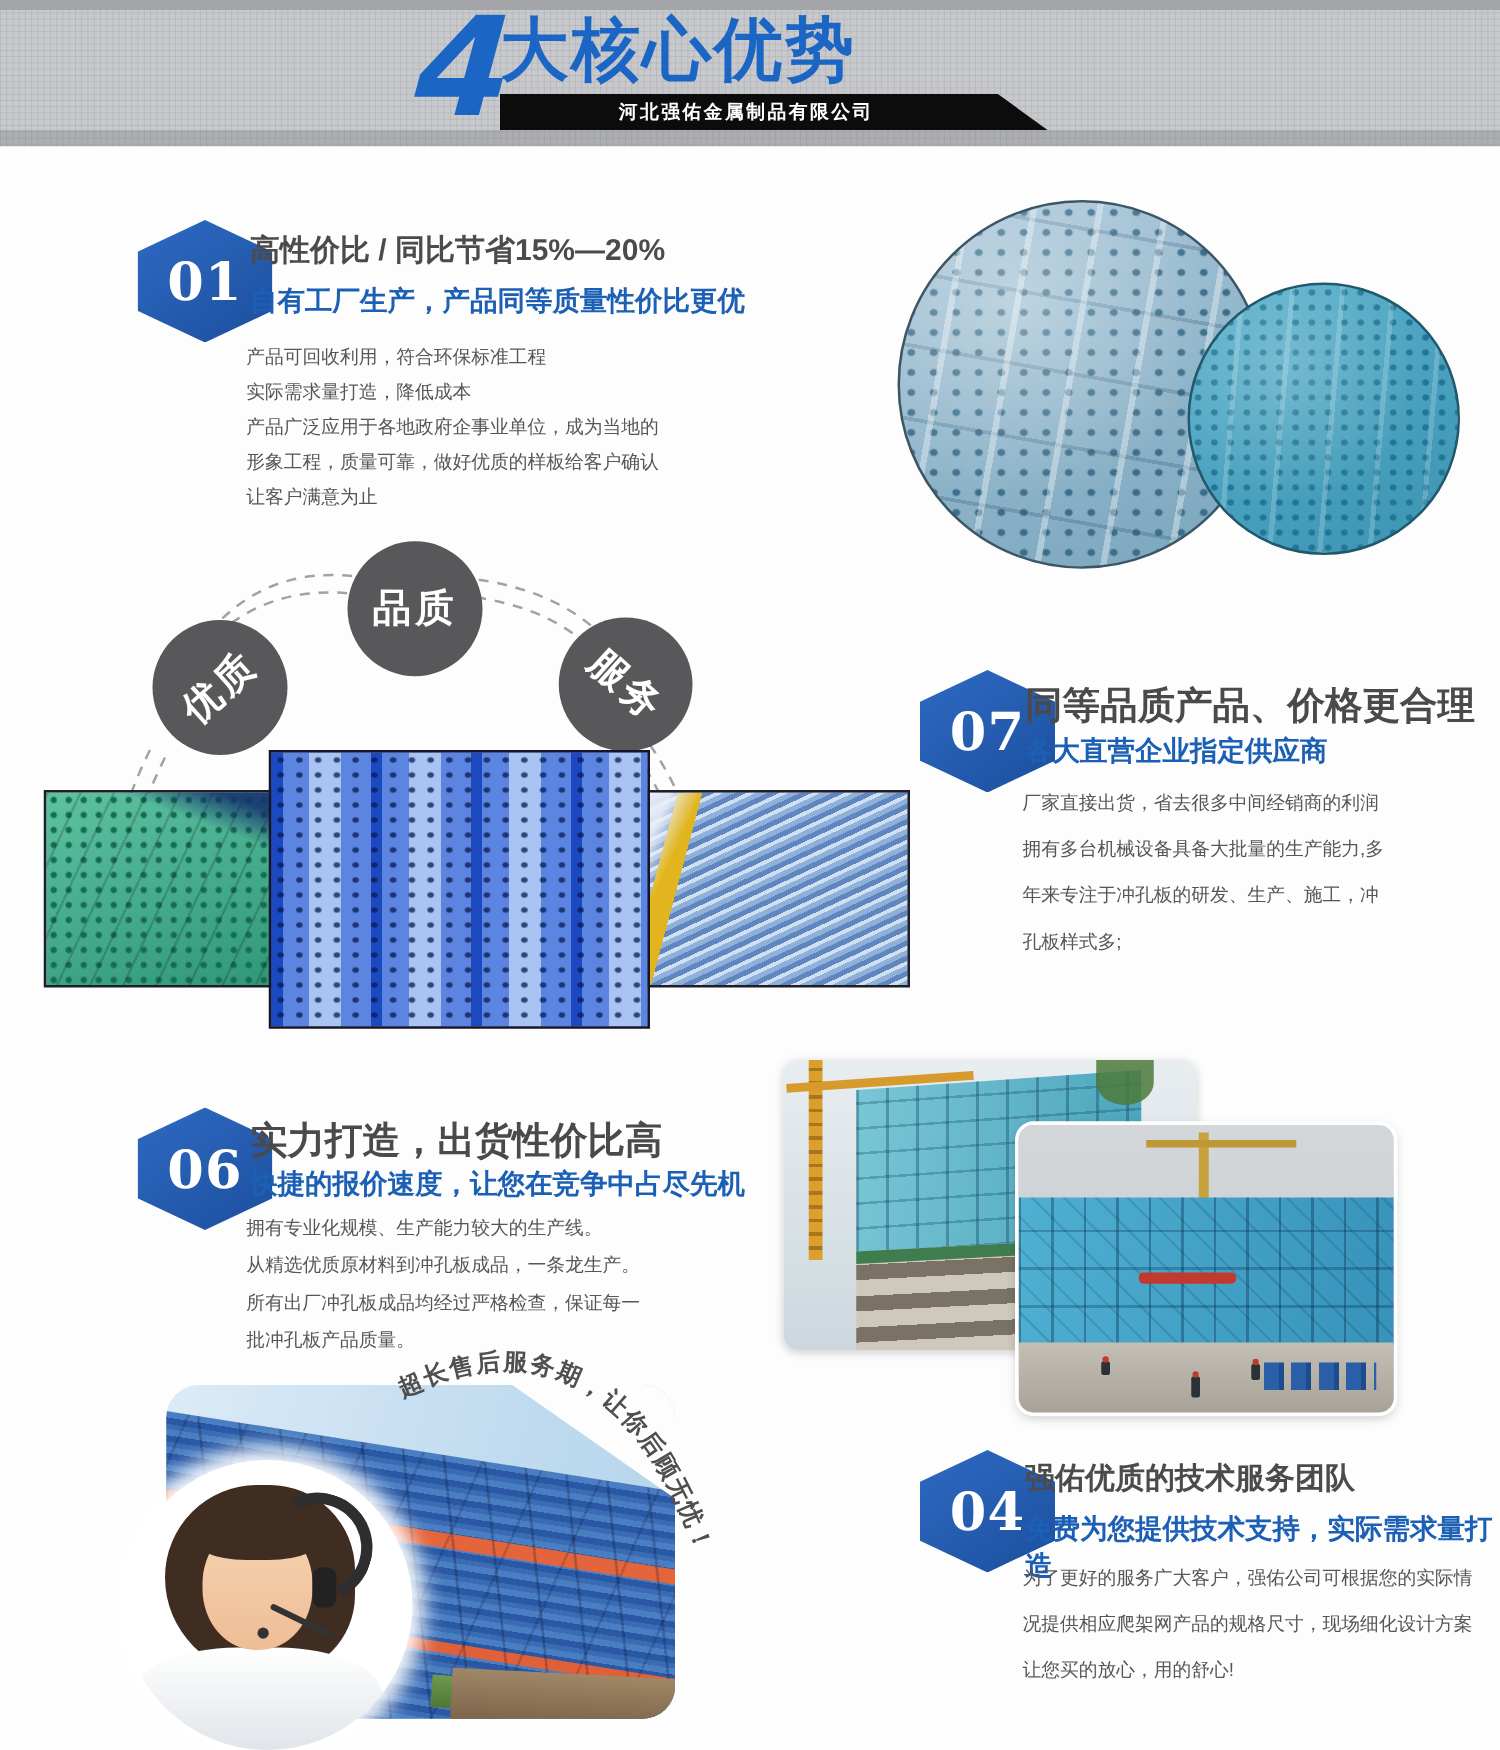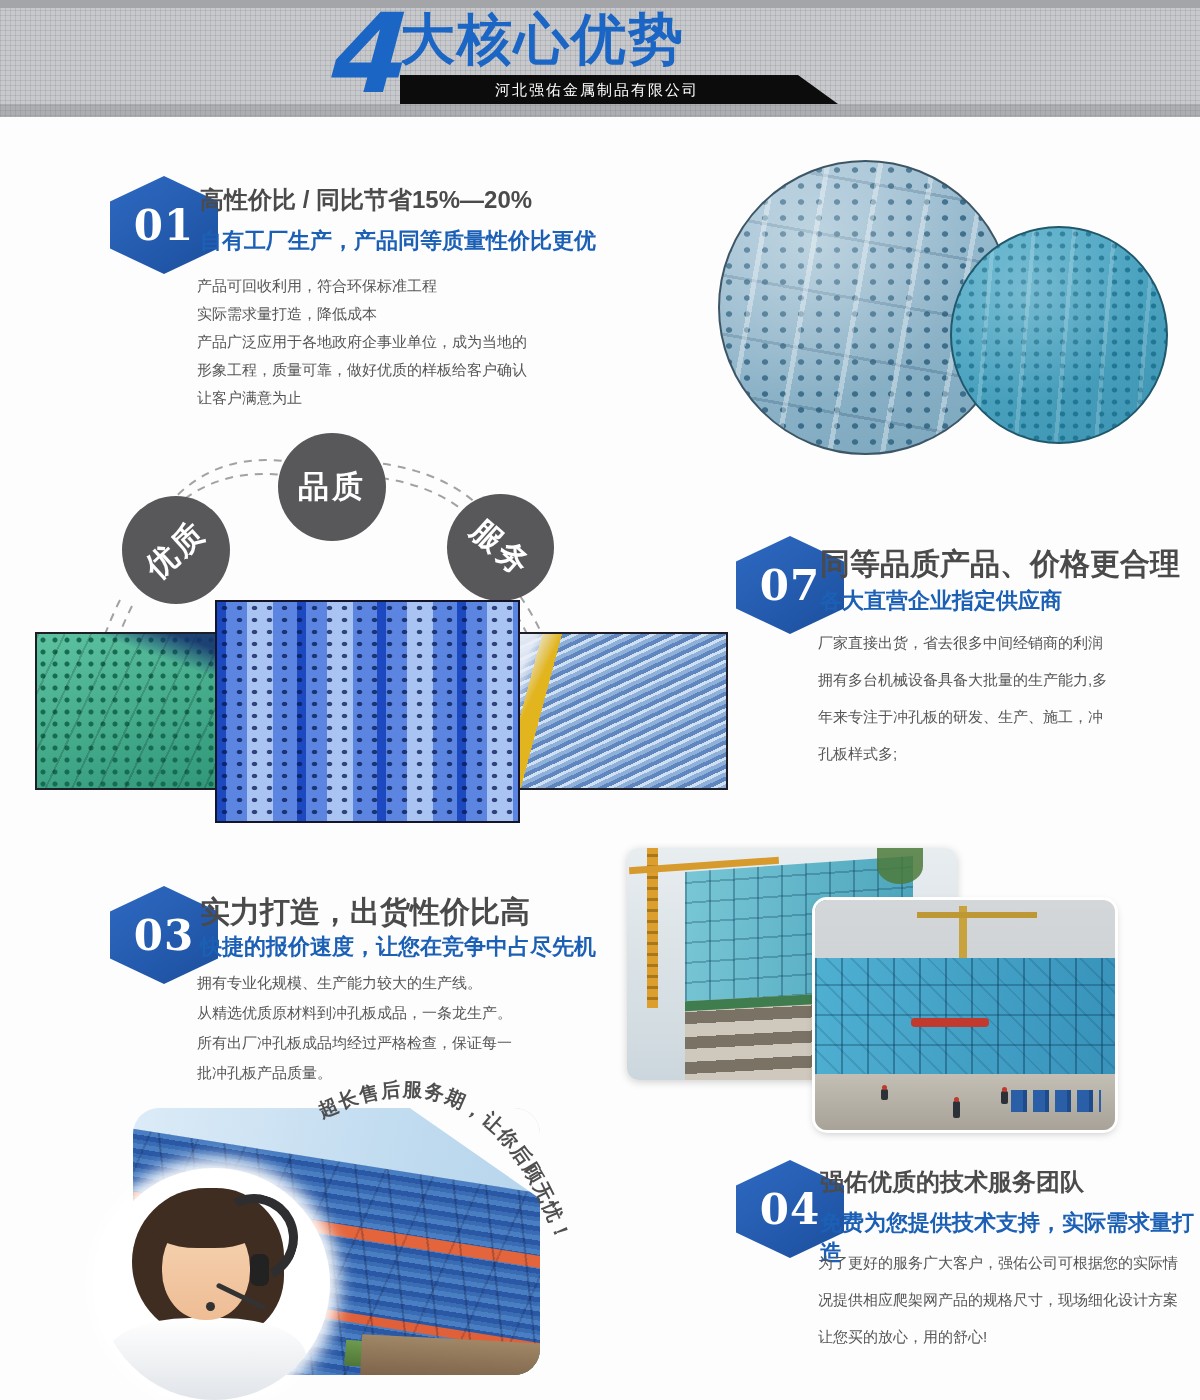--- a/index.html
+++ b/index.html
@@ -18,21 +18,21 @@
   .big-num { position:absolute; left:333px; top:2px; font-size:110px; line-height:104px;
              font-weight:900; font-style:italic; color:#1b66c4; transform:skewX(-4deg);
              font-family:"DejaVu Sans", sans-serif; }
   .hero-title { position:absolute; left:400px; top:10px; font-size:55px; line-height:60px; font-weight:900;
                 color:#1b66c4; letter-spacing:2px; font-family:"Liberation Serif", serif; }
   .hero-slogan { position:absolute; left:657px; top:36px; font-size:29px; font-weight:700; color:#ffffff;
                  letter-spacing:1px; text-shadow:2px 3px 4px rgba(20,20,25,.65); }
   .company-bar { position:absolute; left:400px; top:75px; width:438px; height:29px; background:#0c0c0c;
                  clip-path:polygon(0 0, calc(100% - 40px) 0, 100% 100%, 0 100%); }
   .company-bar span { display:block; width:100%; line-height:29px; text-align:center; padding-right:44px;
-                      color:#fff; font-size:15px; letter-spacing:2px; font-weight:400; }
+                      color:#fff; font-size:15px; letter-spacing:2px; font-weight:700; }
 
   
   .hexagon { position:absolute; width:108px; height:98px;
              background:linear-gradient(145deg,#2e6ac2,#1c4f9e);
              clip-path:polygon(50% 0, 100% 26%, 100% 74%, 50% 100%, 0 74%, 0 26%);
              display:flex; align-items:center; justify-content:center; }
   .hexagon span { color:#fff; font-family:"DejaVu Serif", serif; font-weight:700;
                   font-size:42px; letter-spacing:1px; }
   .adv-title-sans { position:absolute; font-family:"Liberation Sans", sans-serif; font-weight:700;
                     font-size:24px; color:#4b4b4b; }
@@ -240,21 +240,21 @@
     <h2 class="adv-title-serif" style="left:820px; top:544px;">同等品质产品、价格更合理</h2>
     <h3 class="adv-sub" style="left:820px; top:586px;">各大直营企业指定供应商</h3>
     <p class="adv-body lh37" style="left:818px; top:624px; width:395px;">厂家直接出货，省去很多中间经销商的利润
 拥有多台机械设备具备大批量的生产能力,多
 年来专注于冲孔板的研发、生产、施工，冲
 孔板样式多;</p>
   </section>
 
   <section>
     <div class="hexagon" style="left:110px; top:886px;">
-      <span>03</span>
+      <span>06</span>
     </div>
     <h2 class="adv-title-serif" style="left:200px; top:892px;">实力打造，出货性价比高</h2>
     <h3 class="adv-sub" style="left:200px; top:932px;">快捷的报价速度，让您在竞争中占尽先机</h3>
     <p class="adv-body lh30" style="left:197px; top:968px; width:430px;">拥有专业化规模、生产能力较大的生产线。
 从精选优质原材料到冲孔板成品，一条龙生产。
 所有出厂冲孔板成品均经过严格检查，保证每一
 批冲孔板产品质量。</p>
   </section>
 
   <div class="site-photo photo-a">

